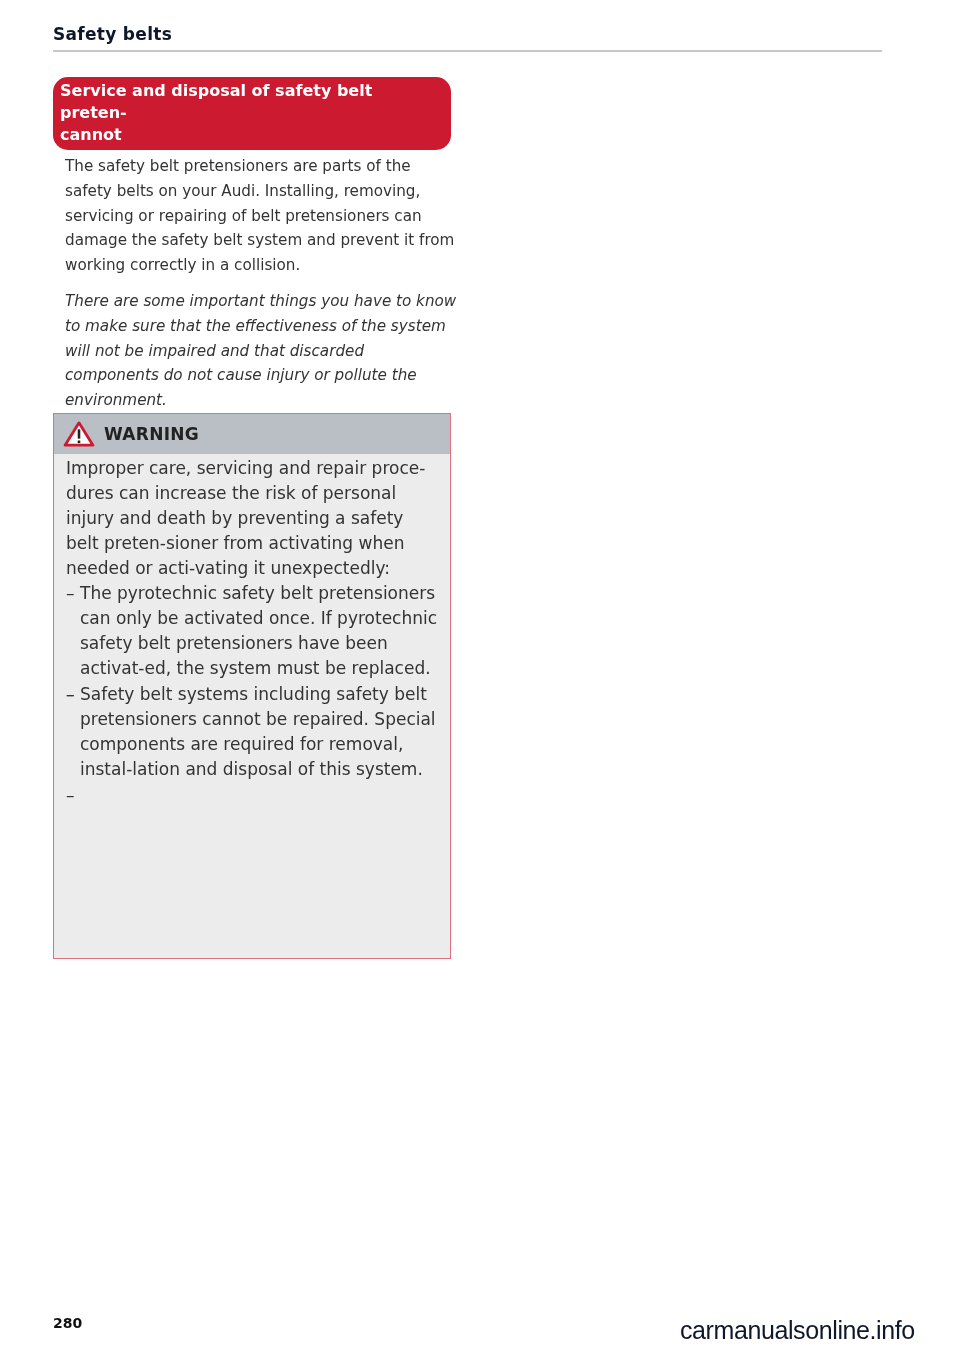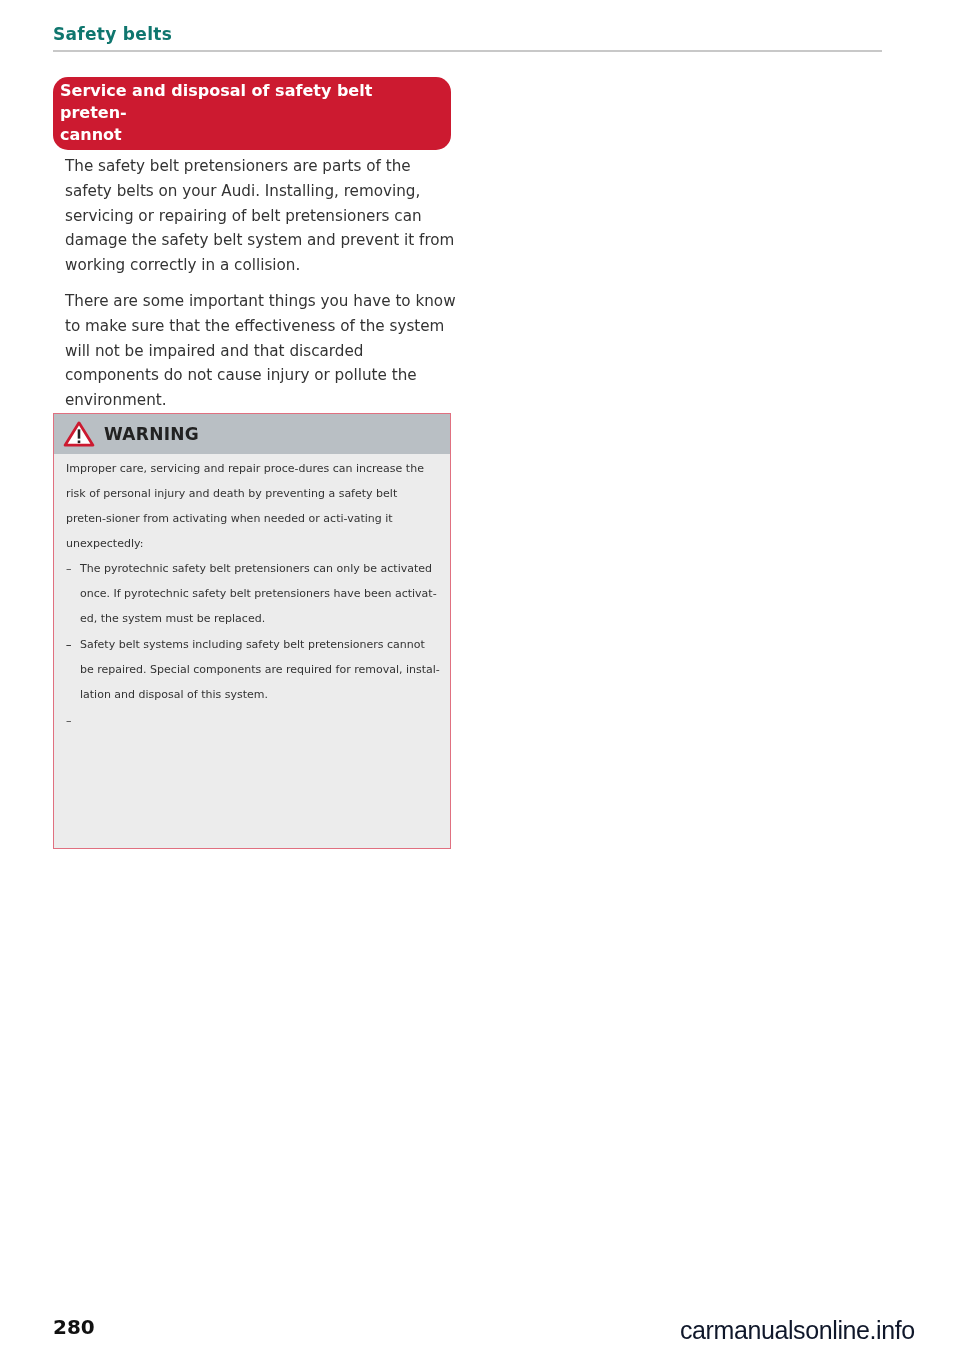--- a/index.html
+++ b/index.html
@@ -2,55 +2,55 @@
 <html><head>
 <meta charset="utf-8">
 <style>
   html, body { margin: 0; padding: 0; }
   body {
     width: 960px; height: 1358px; background: #ffffff; position: relative; overflow: hidden;
     font-family: "DejaVu Sans", "Liberation Sans", sans-serif; color: #2b2b2b;
   }
   .running-header {
     position: absolute; left: 53px; top: 24px;
-    font-size: 17px; font-weight: bold; color: #0f766e; letter-spacing: 0.3px;
+    font-size: 17px; font-weight: bold; color: #0f172a; letter-spacing: 0.3px;
   }
   .header-rule {
     position: absolute; left: 53px; top: 50px; width: 829px; height: 2px; background: #c8c8c8;
   }
   .section-title {
     position: absolute; left: 53px; top: 77px; width: 383px;
     background: #cc1a30; color: #ffffff;
     font-size: 16px; font-weight: bold; line-height: 22px;
     padding: 3px 8px 4px 7px;
     border-radius: 15px;
   }
   .para {
     position: absolute; left: 53px; width: 392px;
     font-size: 15.2px; line-height: 24.8px; color: #333;
     margin: 12px;
   }
   .p1 { top: 142px; }
-  .p2 { top: 277px; }
+  .p2 { top: 277px; font-style: italic; }
   .warning-box {
-    position: absolute; left: 53px; top: 413px; width: 398px; height: 436px;
+    position: absolute; left: 53px; top: 413px; width: 398px; height: 546px;
     border: 1px solid #e07080; background: #ececec; box-sizing: border-box;
   }
   .warning-head {
     height: 40px; background: #b9bfc4; display: flex; align-items: center; padding-left: 8px;
   }
   .warning-icon { width: 34px; height: 26px; margin-right: 8px; }
   .warning-title { font-size: 17px; font-weight: bold; color: #222; letter-spacing: 0.3px; }
-  .warning-body { padding: 2px 10px 0 12px; font-size: 11px; line-height: 25px; color: #333; }
+  .warning-body { padding: 2px 10px 0 12px; font-size: 17px; line-height: 25px; color: #333; }
   .warning-intro { margin: 0; }
   .warning-list { list-style: none; margin: 0; padding: 0; }
   .warning-list li { position: relative; padding-left: 14px; margin: 0 0 1px 0; }
   .warning-list li .dash { position: absolute; left: 0; top: 0; }
   .page-number {
-    position: absolute; left: 53px; top: 1315px; font-size: 20px; font-weight: bold; color: #111;
+    position: absolute; left: 53px; top: 1315px; font-size: 14px; font-weight: bold; color: #111;
   }
   .watermark {
     position: absolute; left: 680px; top: 1316px;
     font-family: "Liberation Sans", sans-serif; font-size: 25px; color: #0f172a; letter-spacing: -0.4px;
   }
 </style>
 </head>
 <body>
 
 <div class="running-header">Safety belts</div>

